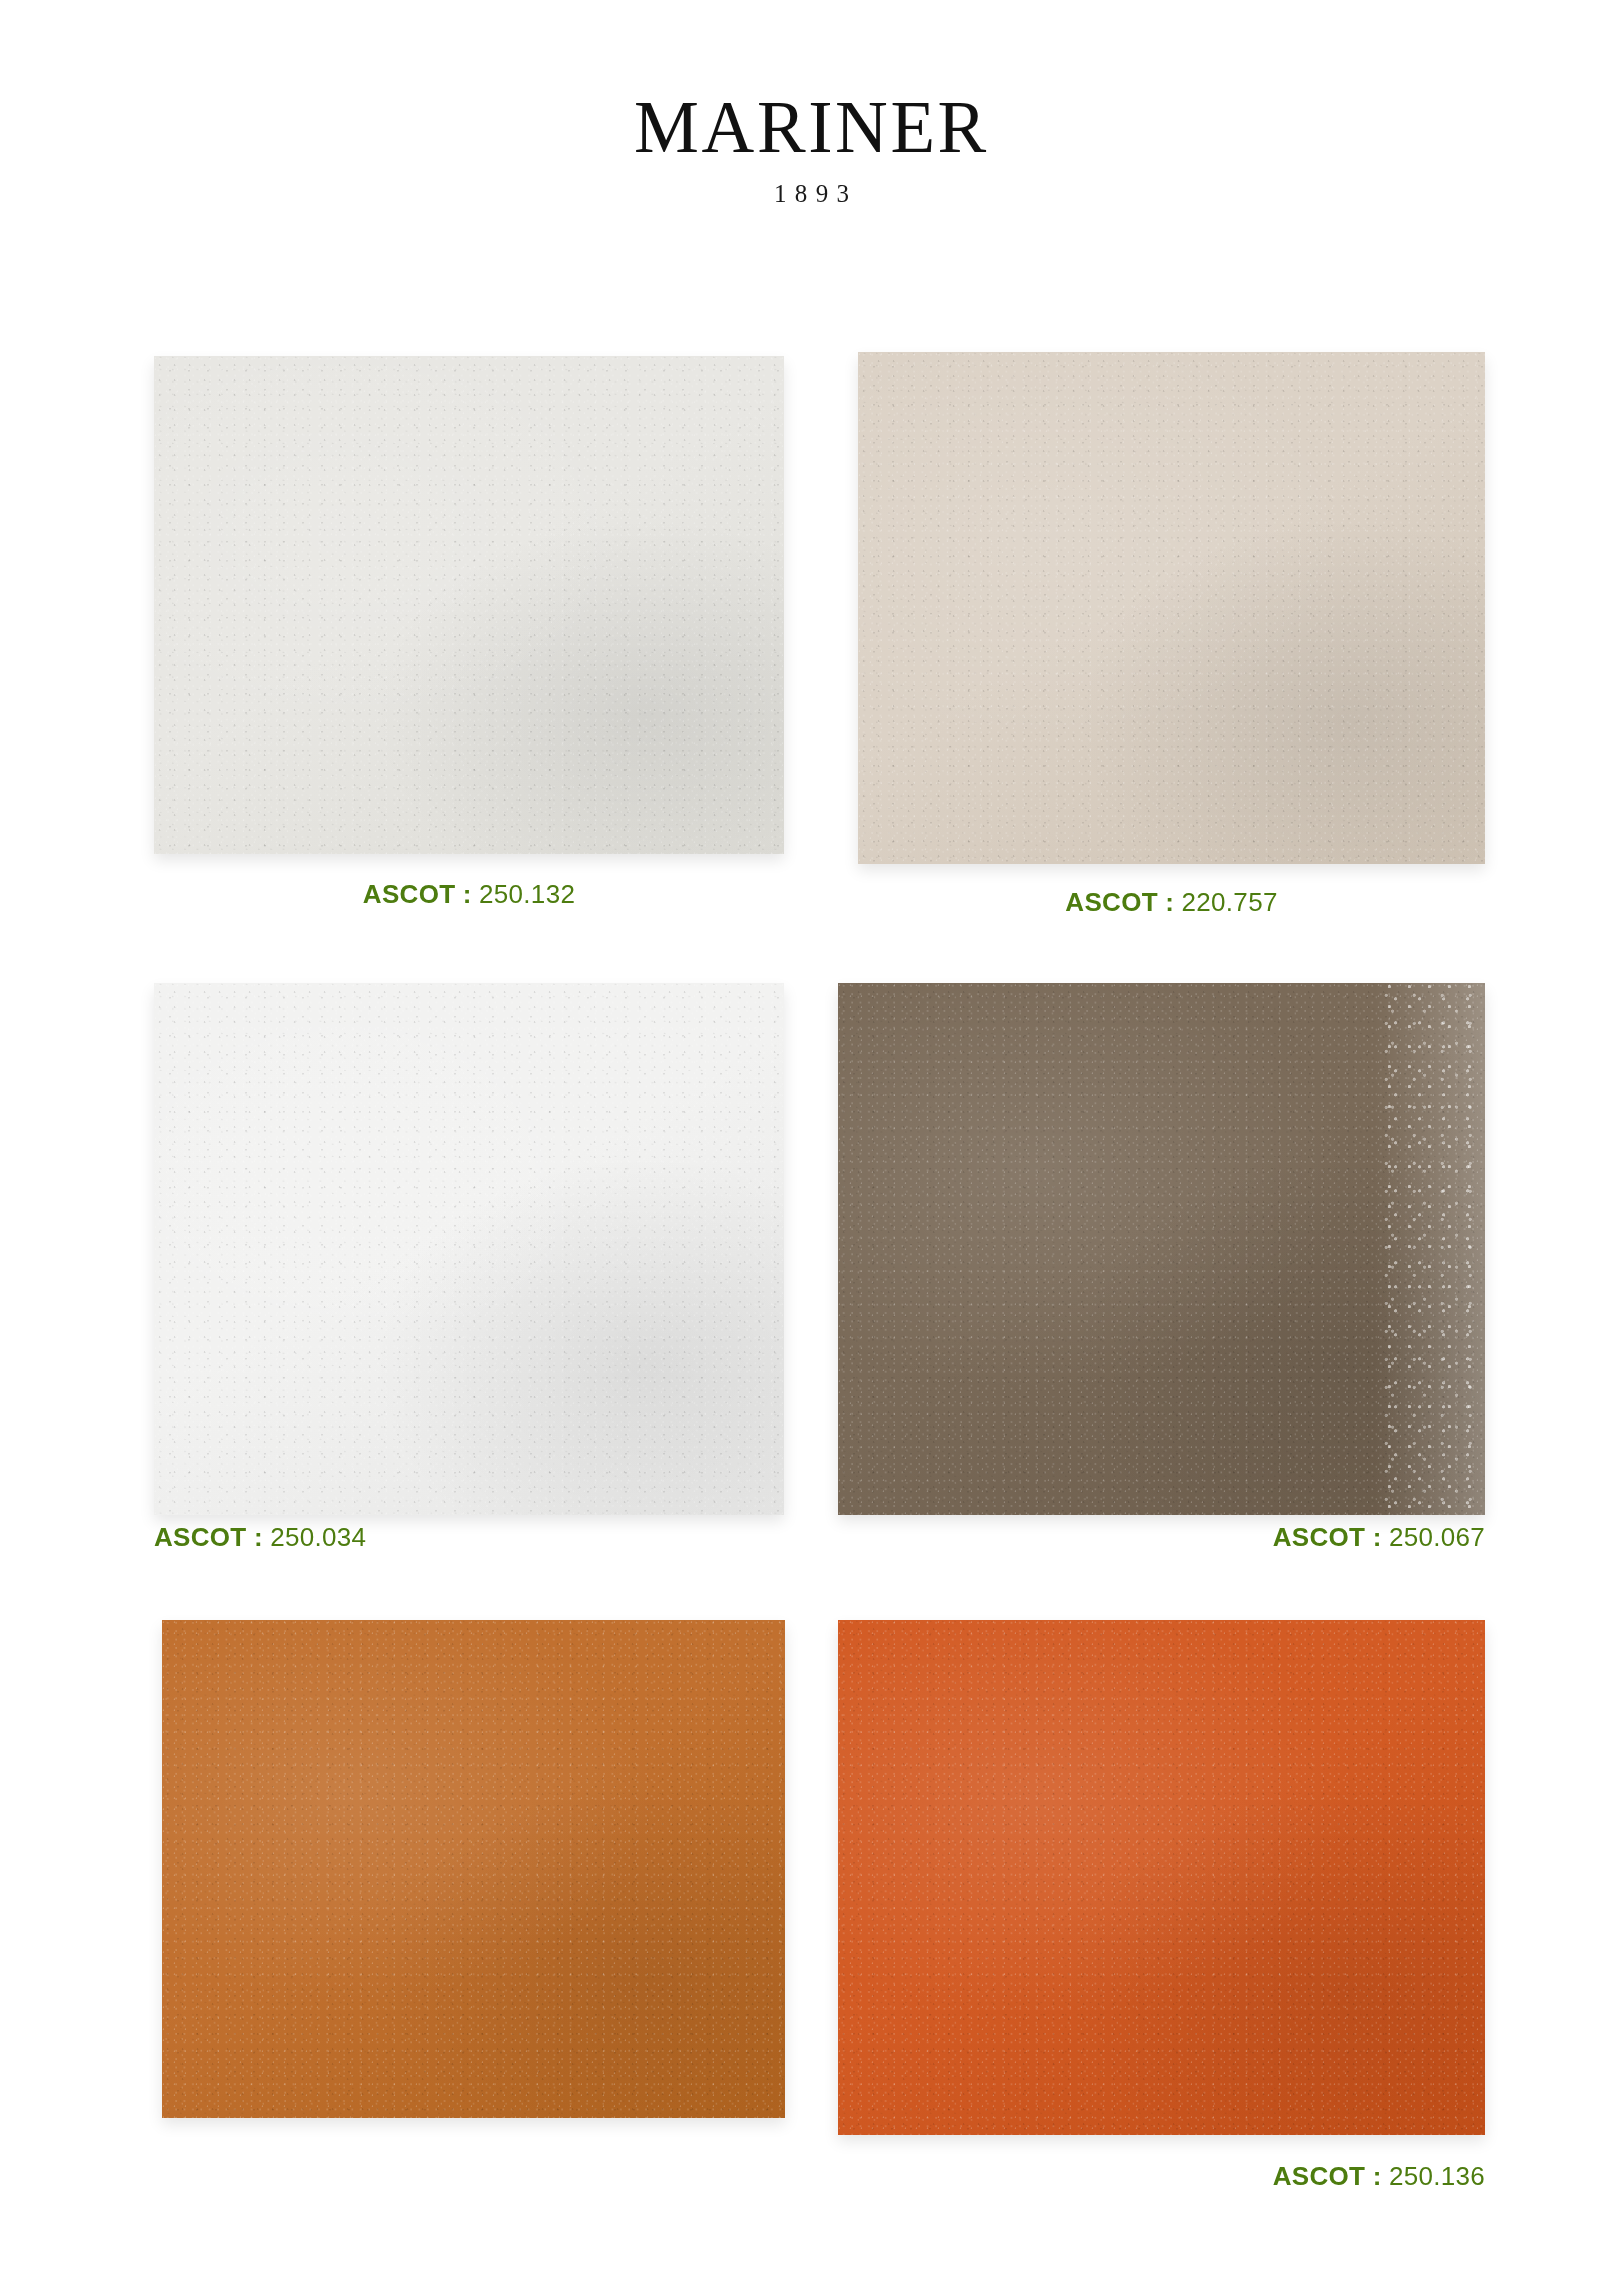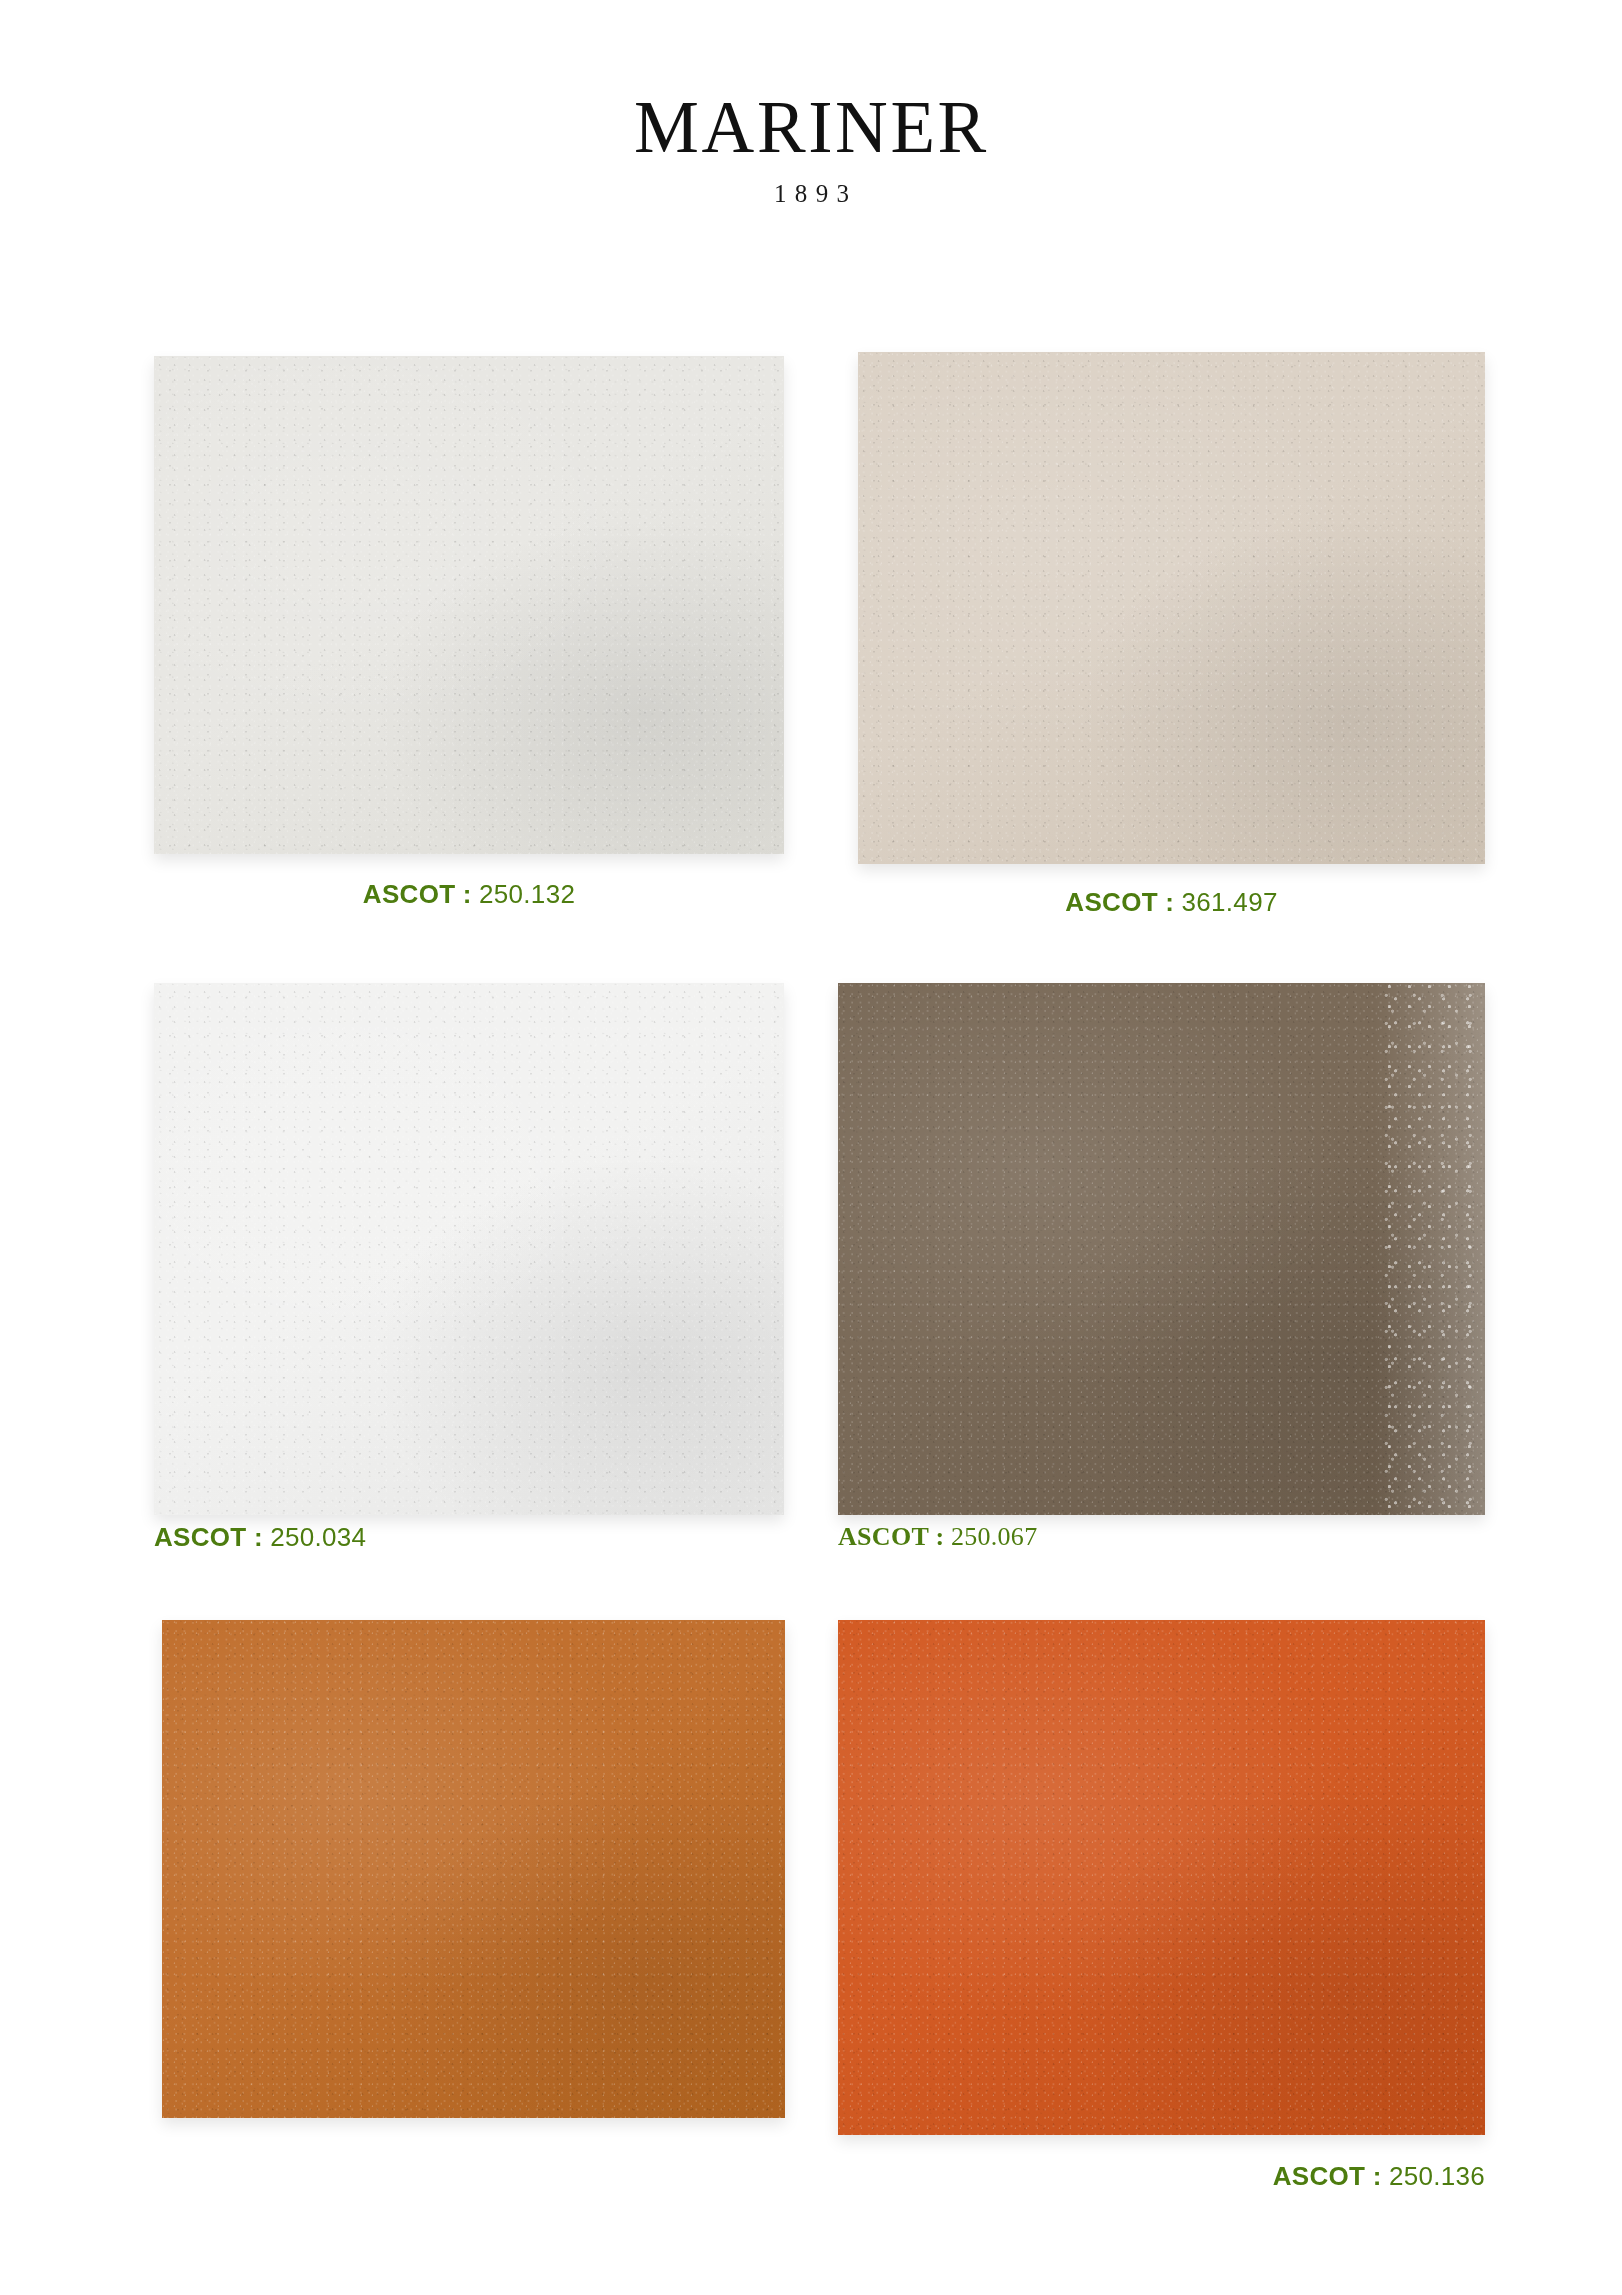--- a/index.html
+++ b/index.html
@@ -136,37 +136,37 @@
   <div class="caption" style="left:154px; top:881px; width:630px; text-align:center;">
     <span class="label">ASCOT :</span>
     <span class="code">250.132</span>
   </div>
 
   <div class="swatch-cell" style="left:858px; top:352px; width:627px; height:512px;">
     <div class="swatch" id="sw1" style="background: linear-gradient(150deg, rgb(220, 210, 198) 0%, rgb(220, 210, 198) 46%, rgb(207, 195, 180) 100%);"></div>
   </div>
   <div class="caption" style="left:858px; top:889px; width:627px; text-align:center;">
     <span class="label">ASCOT :</span>
-    <span class="code">361.497</span>
+    <span class="code">220.757</span>
   </div>
 
   <div class="swatch-cell" style="left:154px; top:983px; width:630px; height:532px;">
     <div class="swatch" id="sw2" style="background: linear-gradient(150deg, rgb(242, 242, 241) 0%, rgb(242, 242, 241) 46%, rgb(230, 230, 229) 100%);"></div>
   </div>
   <div class="caption" style="left:154px; top:1524px; width:630px; text-align:left;">
     <span class="label">ASCOT :</span>
     <span class="code">250.034</span>
   </div>
 
   <div class="swatch-cell" style="left:838px; top:983px; width:647px; height:532px;">
     <div class="swatch has-sheen" id="sw3" style="background: linear-gradient(150deg, rgb(122, 106, 88) 0%, rgb(122, 106, 88) 46%, rgb(107, 92, 75) 100%);">
       <span class="sheen"></span>
     </div>
   </div>
-  <div class="caption" style="left:838px; top:1524px; width:647px; text-align:left;font-family:Liberation Serif, serif;">
+  <div class="caption" style="left:838px; top:1524px; width:647px; text-align:right;">
     <span class="label">ASCOT :</span>
     <span class="code">250.067</span>
   </div>
 
   <div class="swatch-cell" style="left:162px; top:1620px; width:623px; height:498px;">
     <div class="swatch" id="sw4" style="background: linear-gradient(150deg, rgb(193, 112, 47) 0%, rgb(193, 112, 47) 46%, rgb(176, 99, 31) 100%);"></div>
   </div>
 
   <div class="swatch-cell" style="left:838px; top:1620px; width:647px; height:515px;">
     <div class="swatch" id="sw5" style="background: linear-gradient(150deg, rgb(211, 91, 36) 0%, rgb(211, 91, 36) 46%, rgb(194, 78, 24) 100%);"></div>

